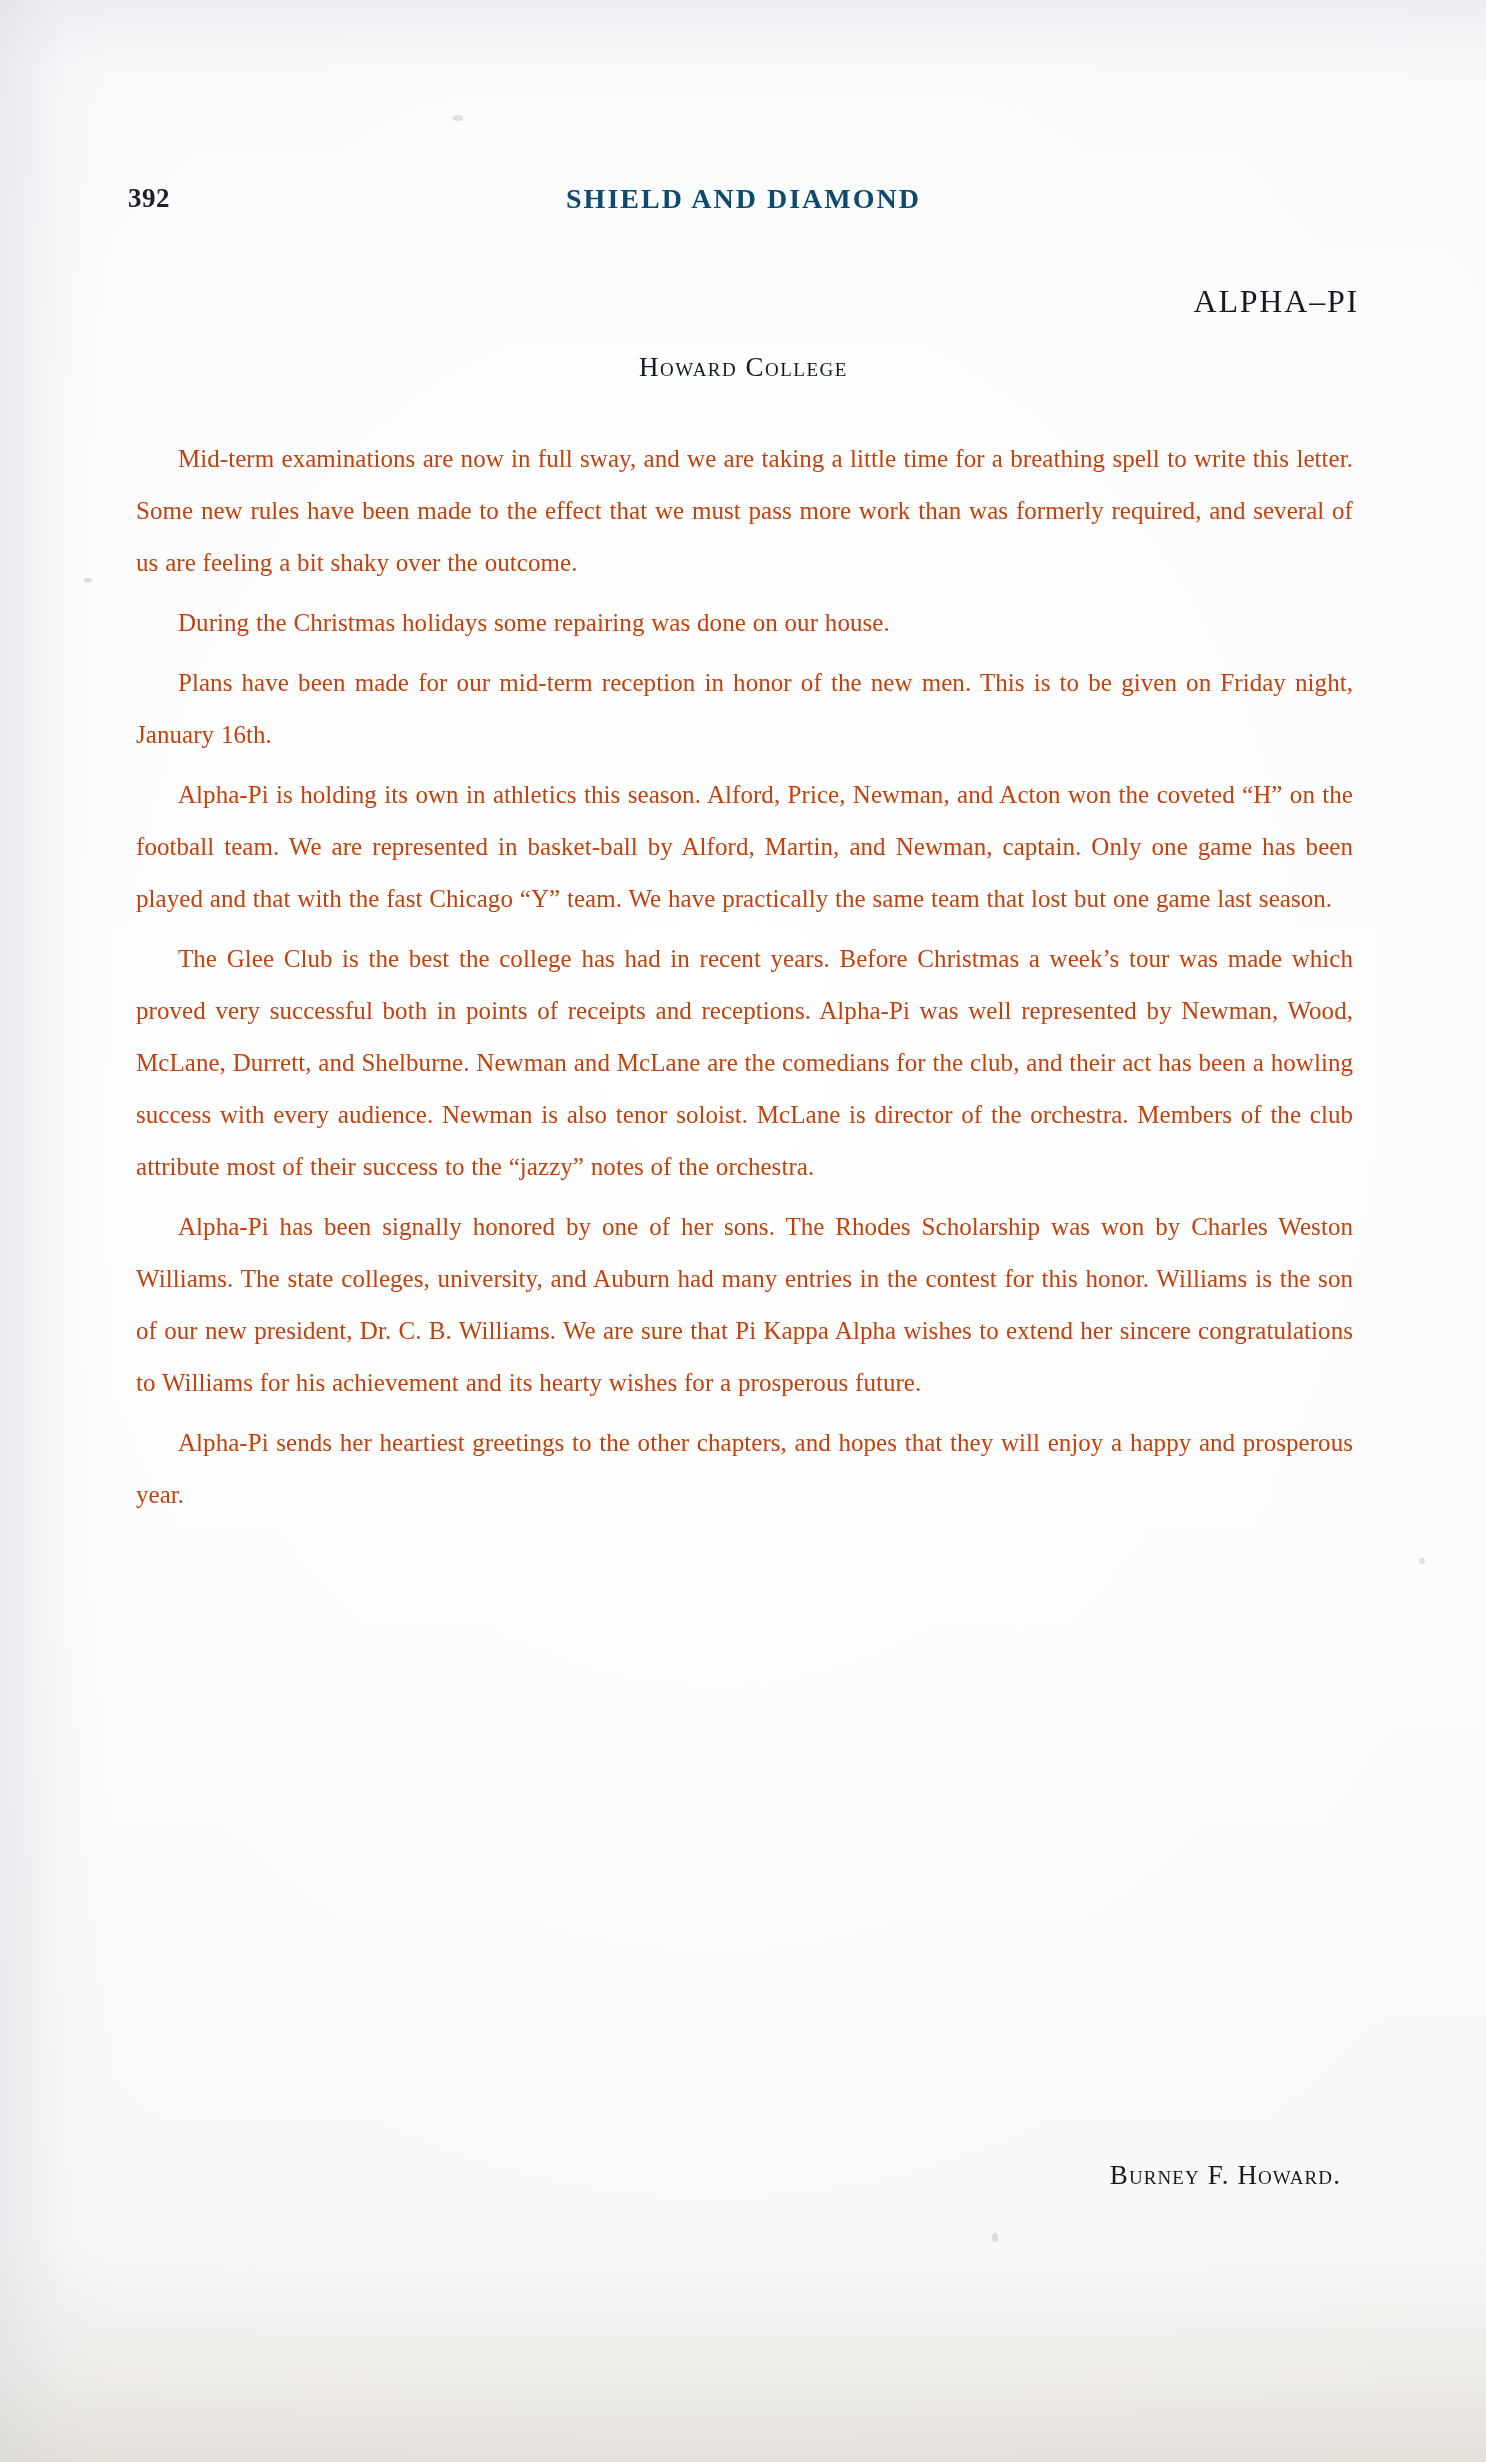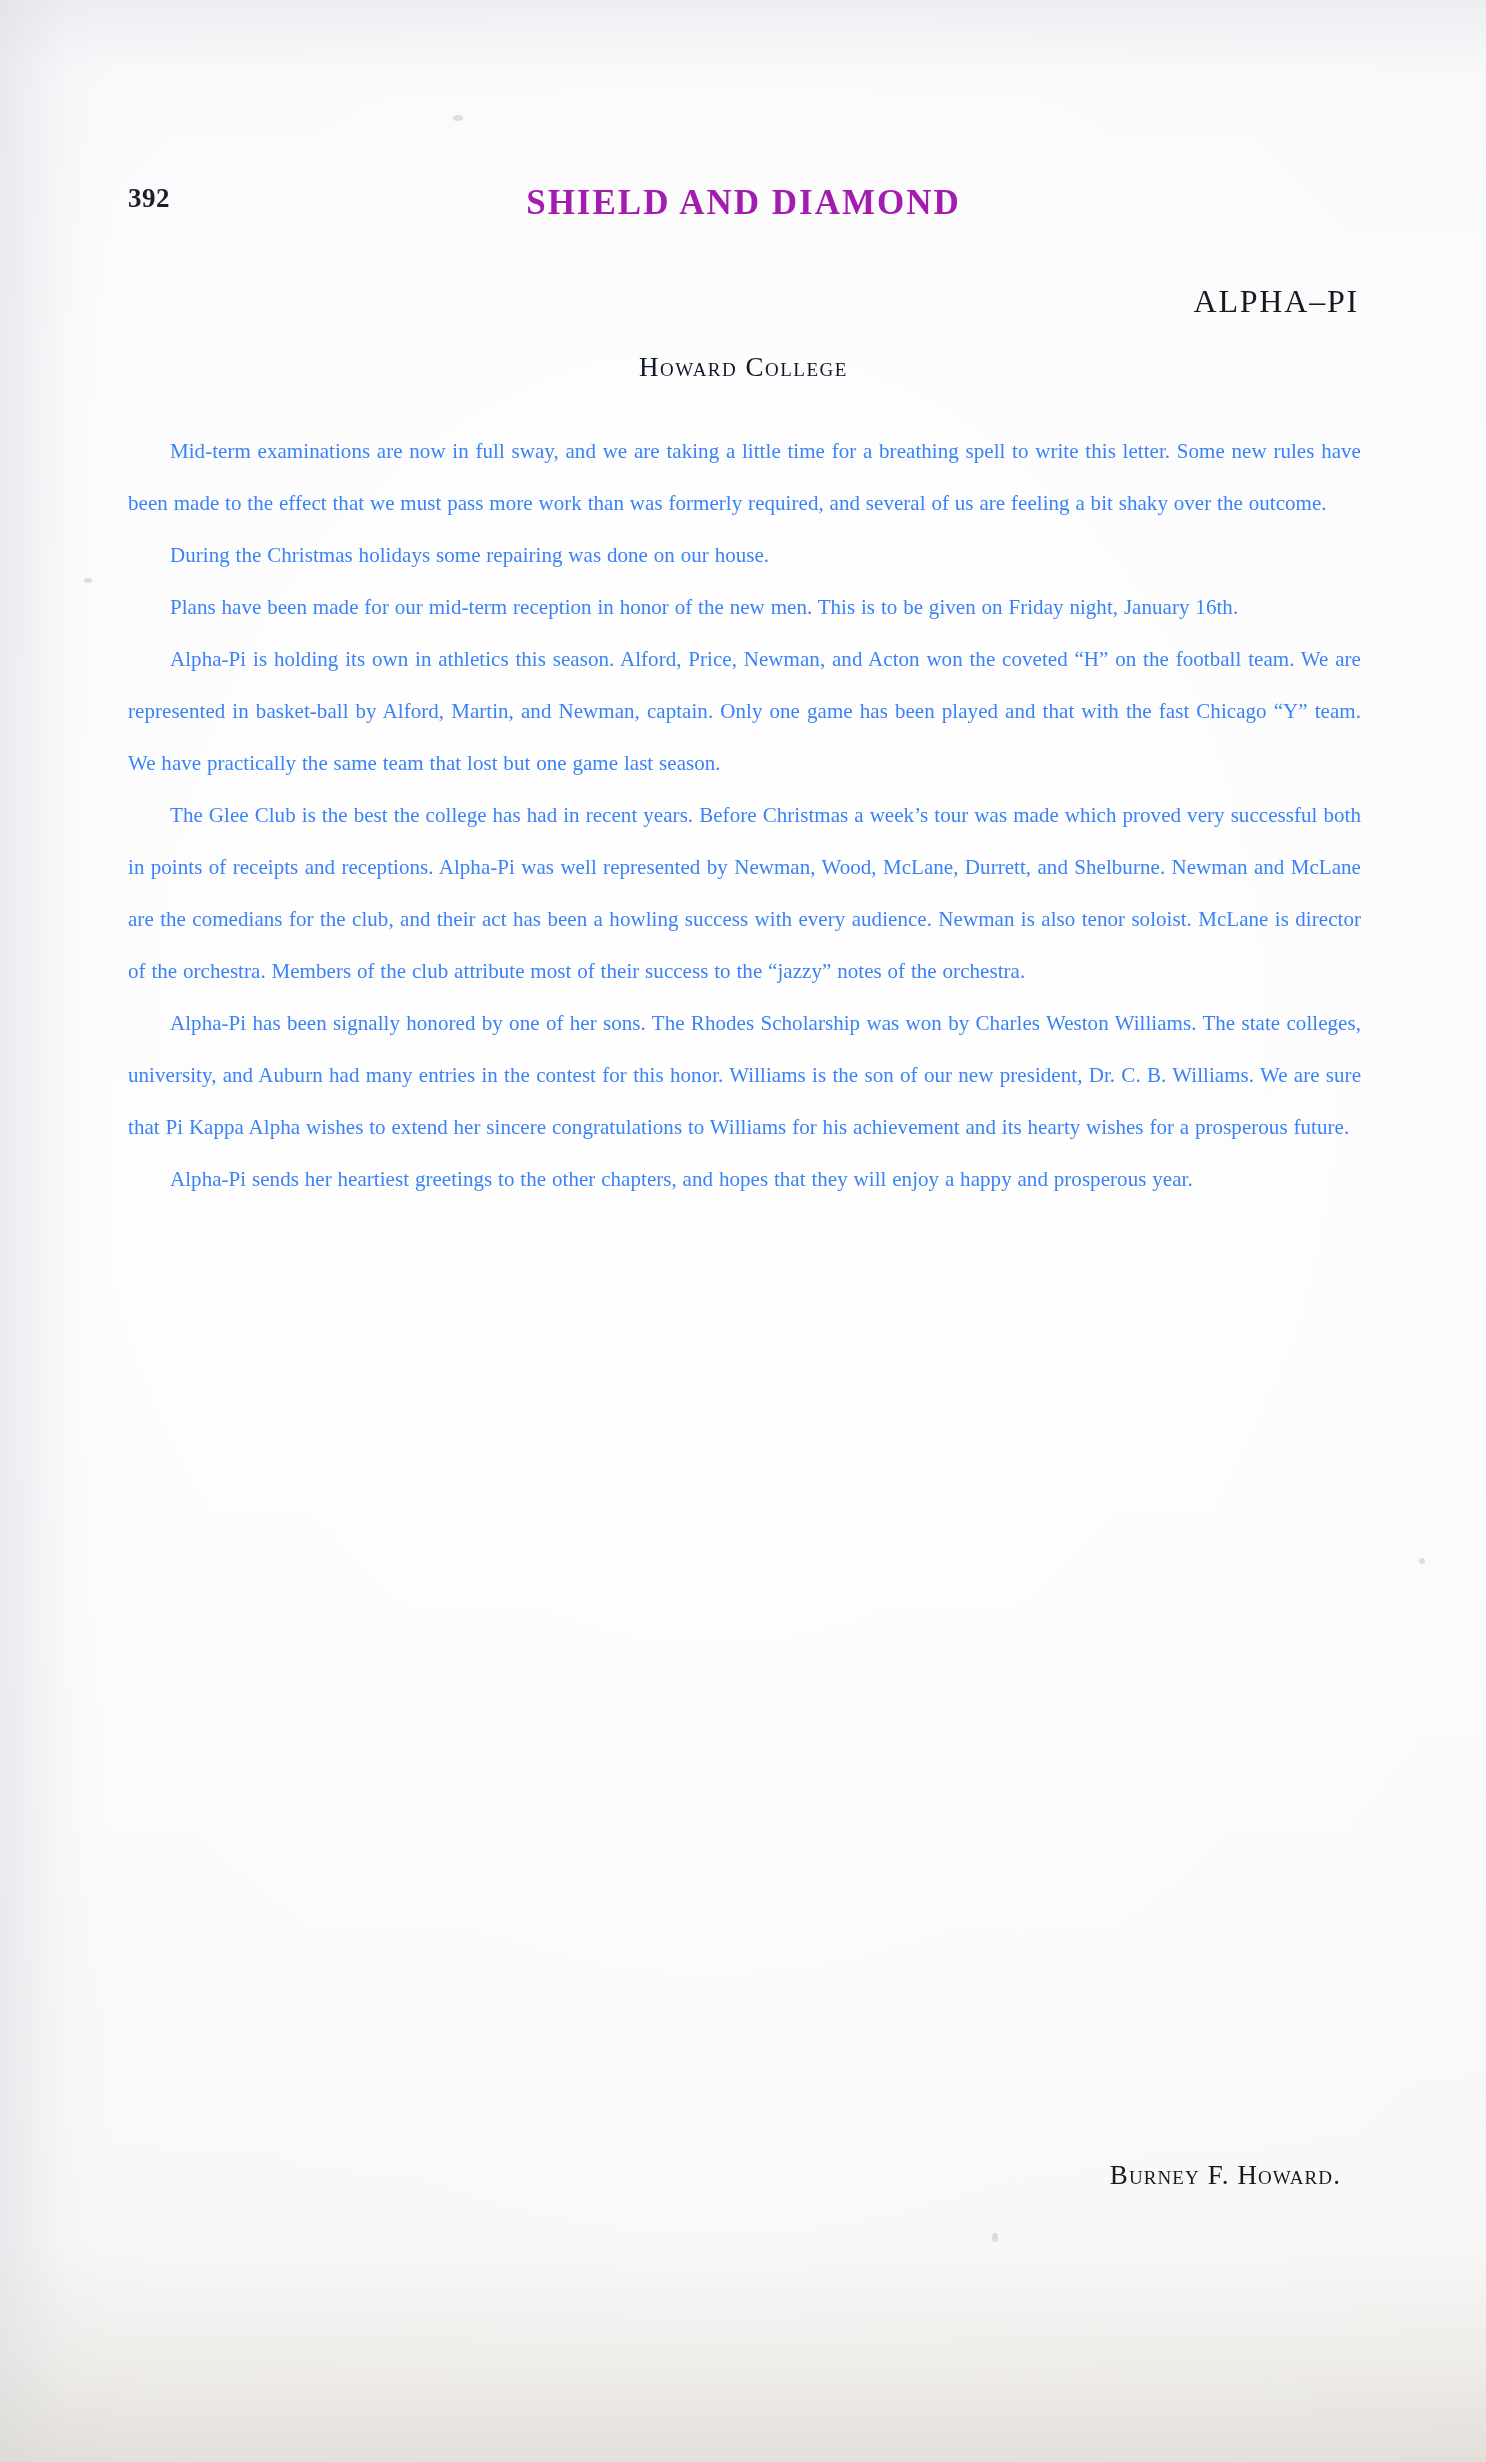--- a/index.html
+++ b/index.html
@@ -80,24 +80,24 @@
     letter-spacing: 0.5px;
     font-weight: 700;
     color: #1b1f27;
   }
   .head-title {
     position: absolute;
     left: 0;
     right: 0;
     top: 0;
     text-align: center;
-    font-size: 35px;
+    font-size: 28px;
     font-weight: 700;
     letter-spacing: 2px;
-    color: #a21caf;
+    color: #0c4a6e;
   }
 
   
   .chapter-title {
     position: absolute;
     left: 128px;
     right: 128px;
     top: 270px;
     text-align: right;
     font-size: 32px;
@@ -117,28 +117,28 @@
   }
 
   
   .body-block {
     position: absolute;
     left: 128px;
     top: 412px;
     width: 1233px;
   }
   .para {
-    margin: 0;
+    margin: 8px;
     text-indent: 42px;
     text-align: justify;
     text-justify: inter-word;
-    font-size: 21px;
+    font-size: 25px;
     line-height: 52px;
     letter-spacing: 0.05px;
-    color: #3b82f6;
+    color: #c2410c;
     word-spacing: 0.5px;
   }
   .para.last-line-natural {
     text-align-last: left;
   }
 
   .signature {
     position: absolute;
     left: 128px;
     right: 146px;

